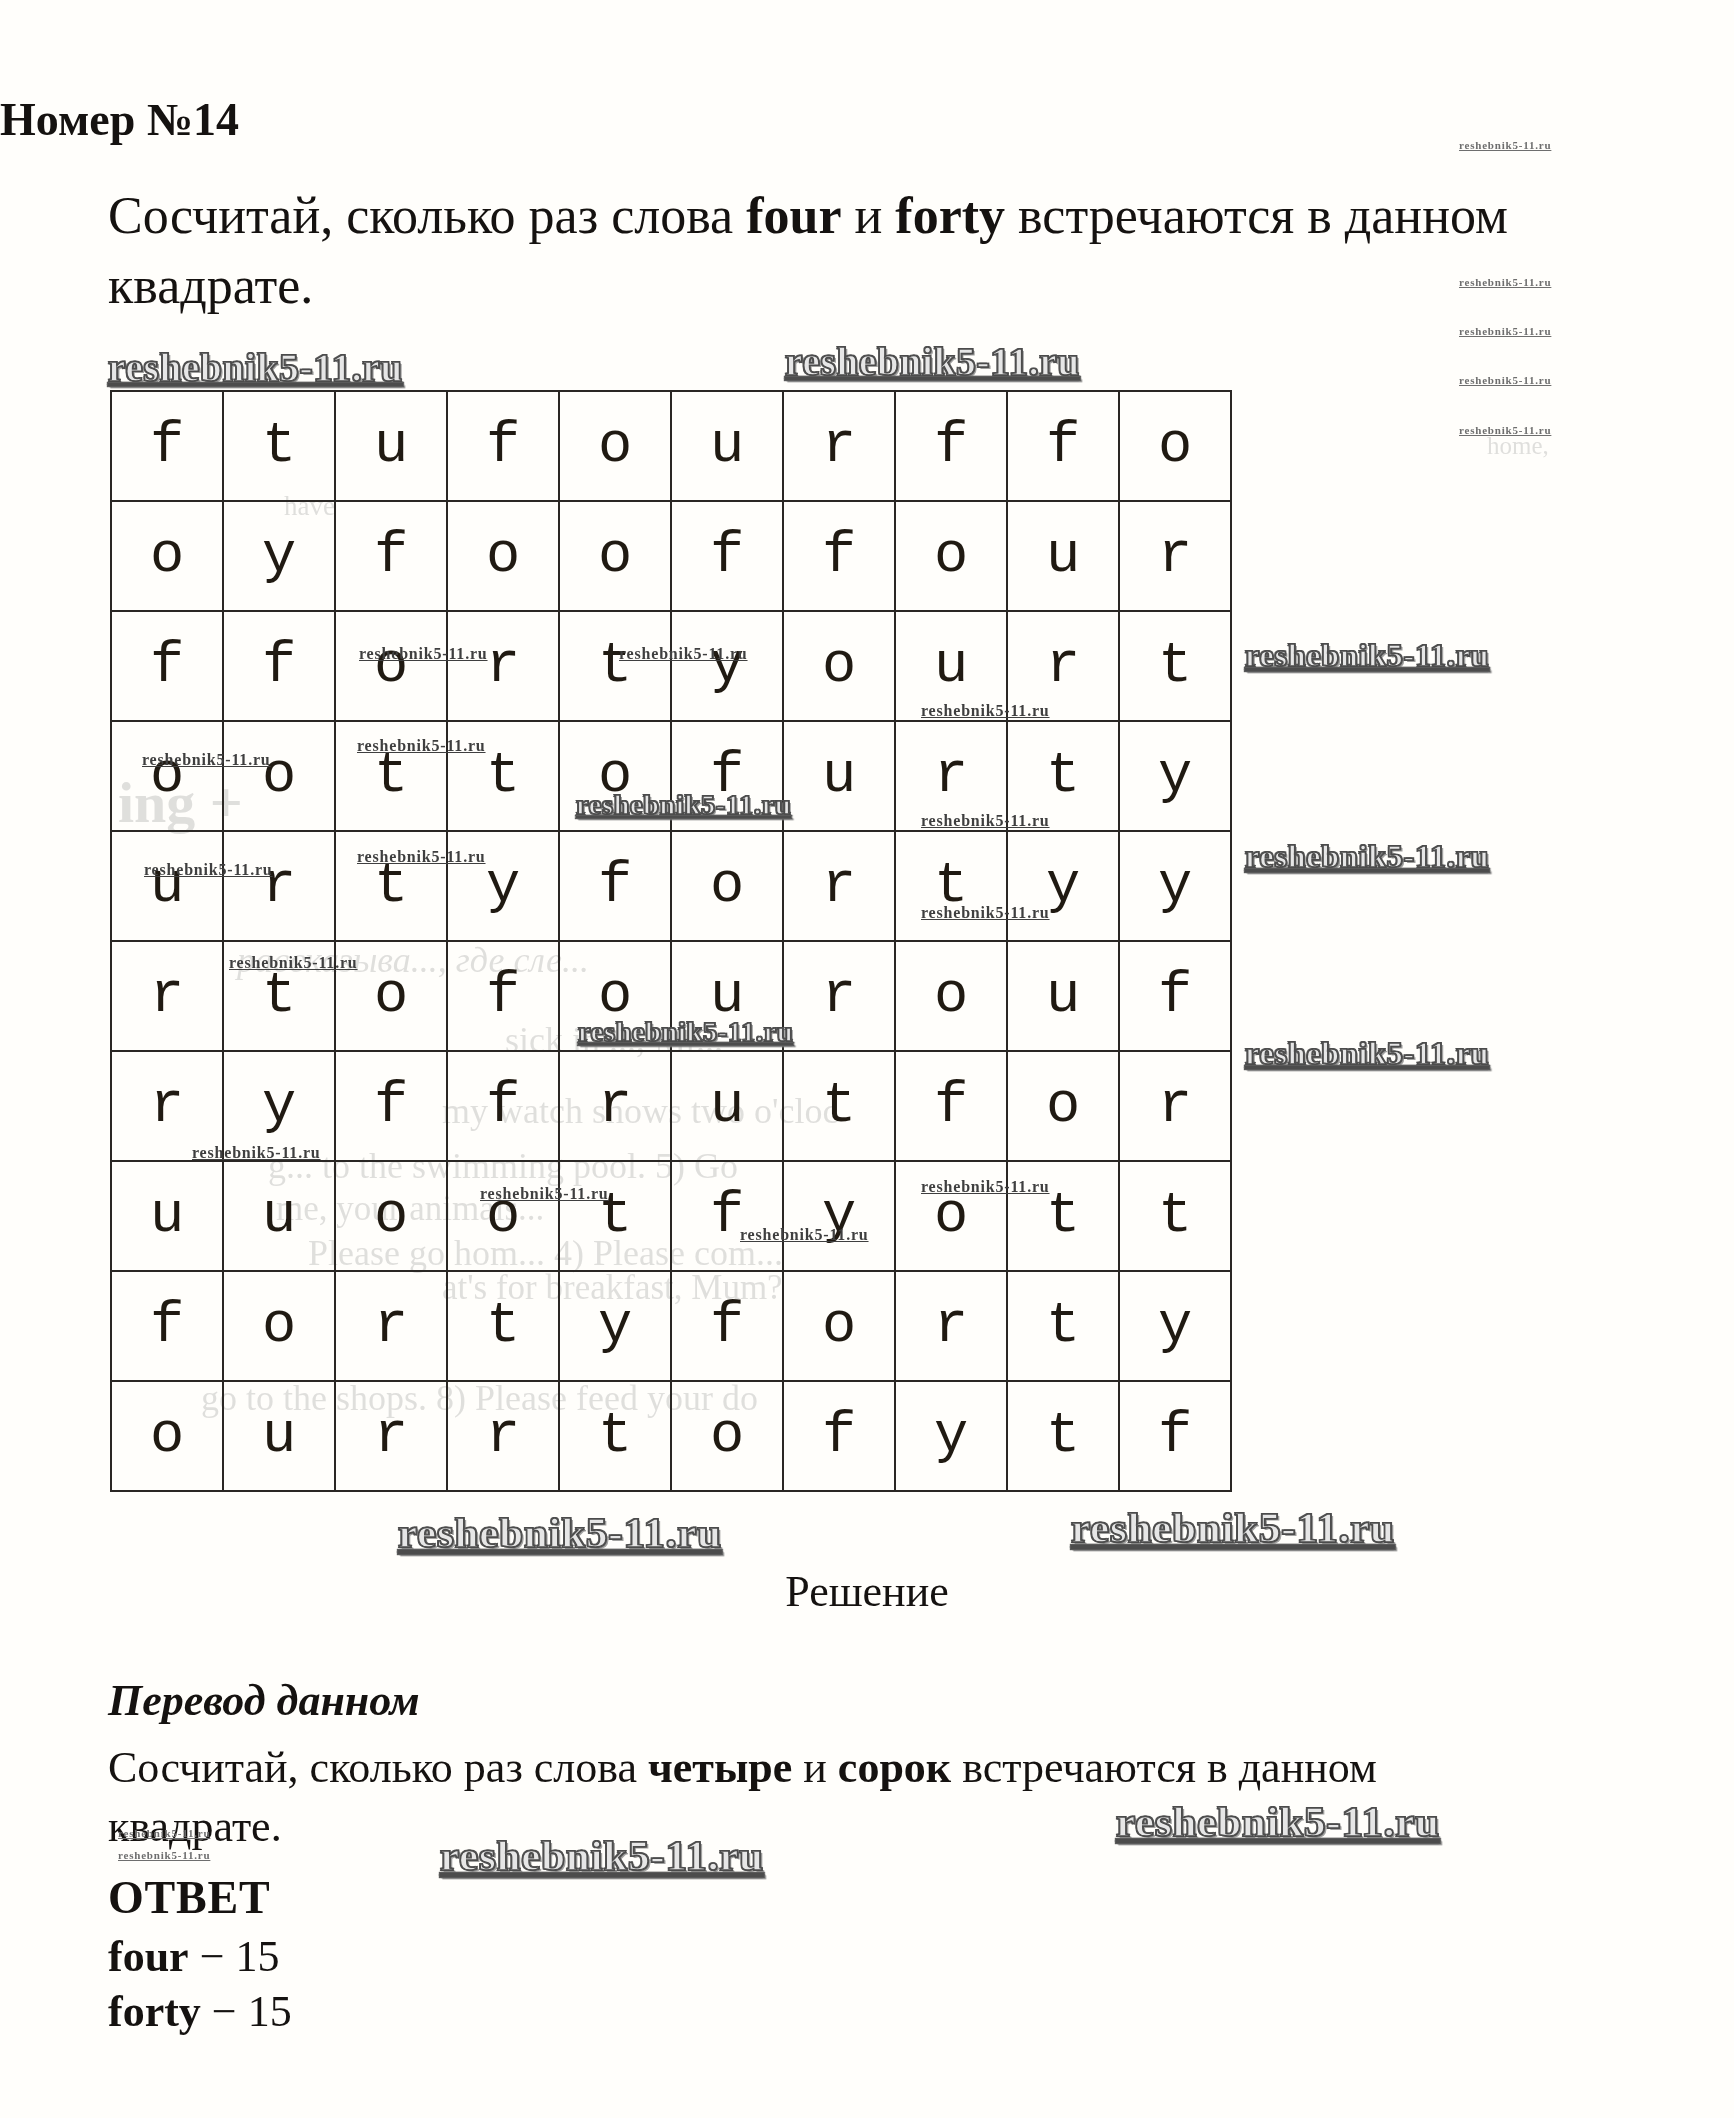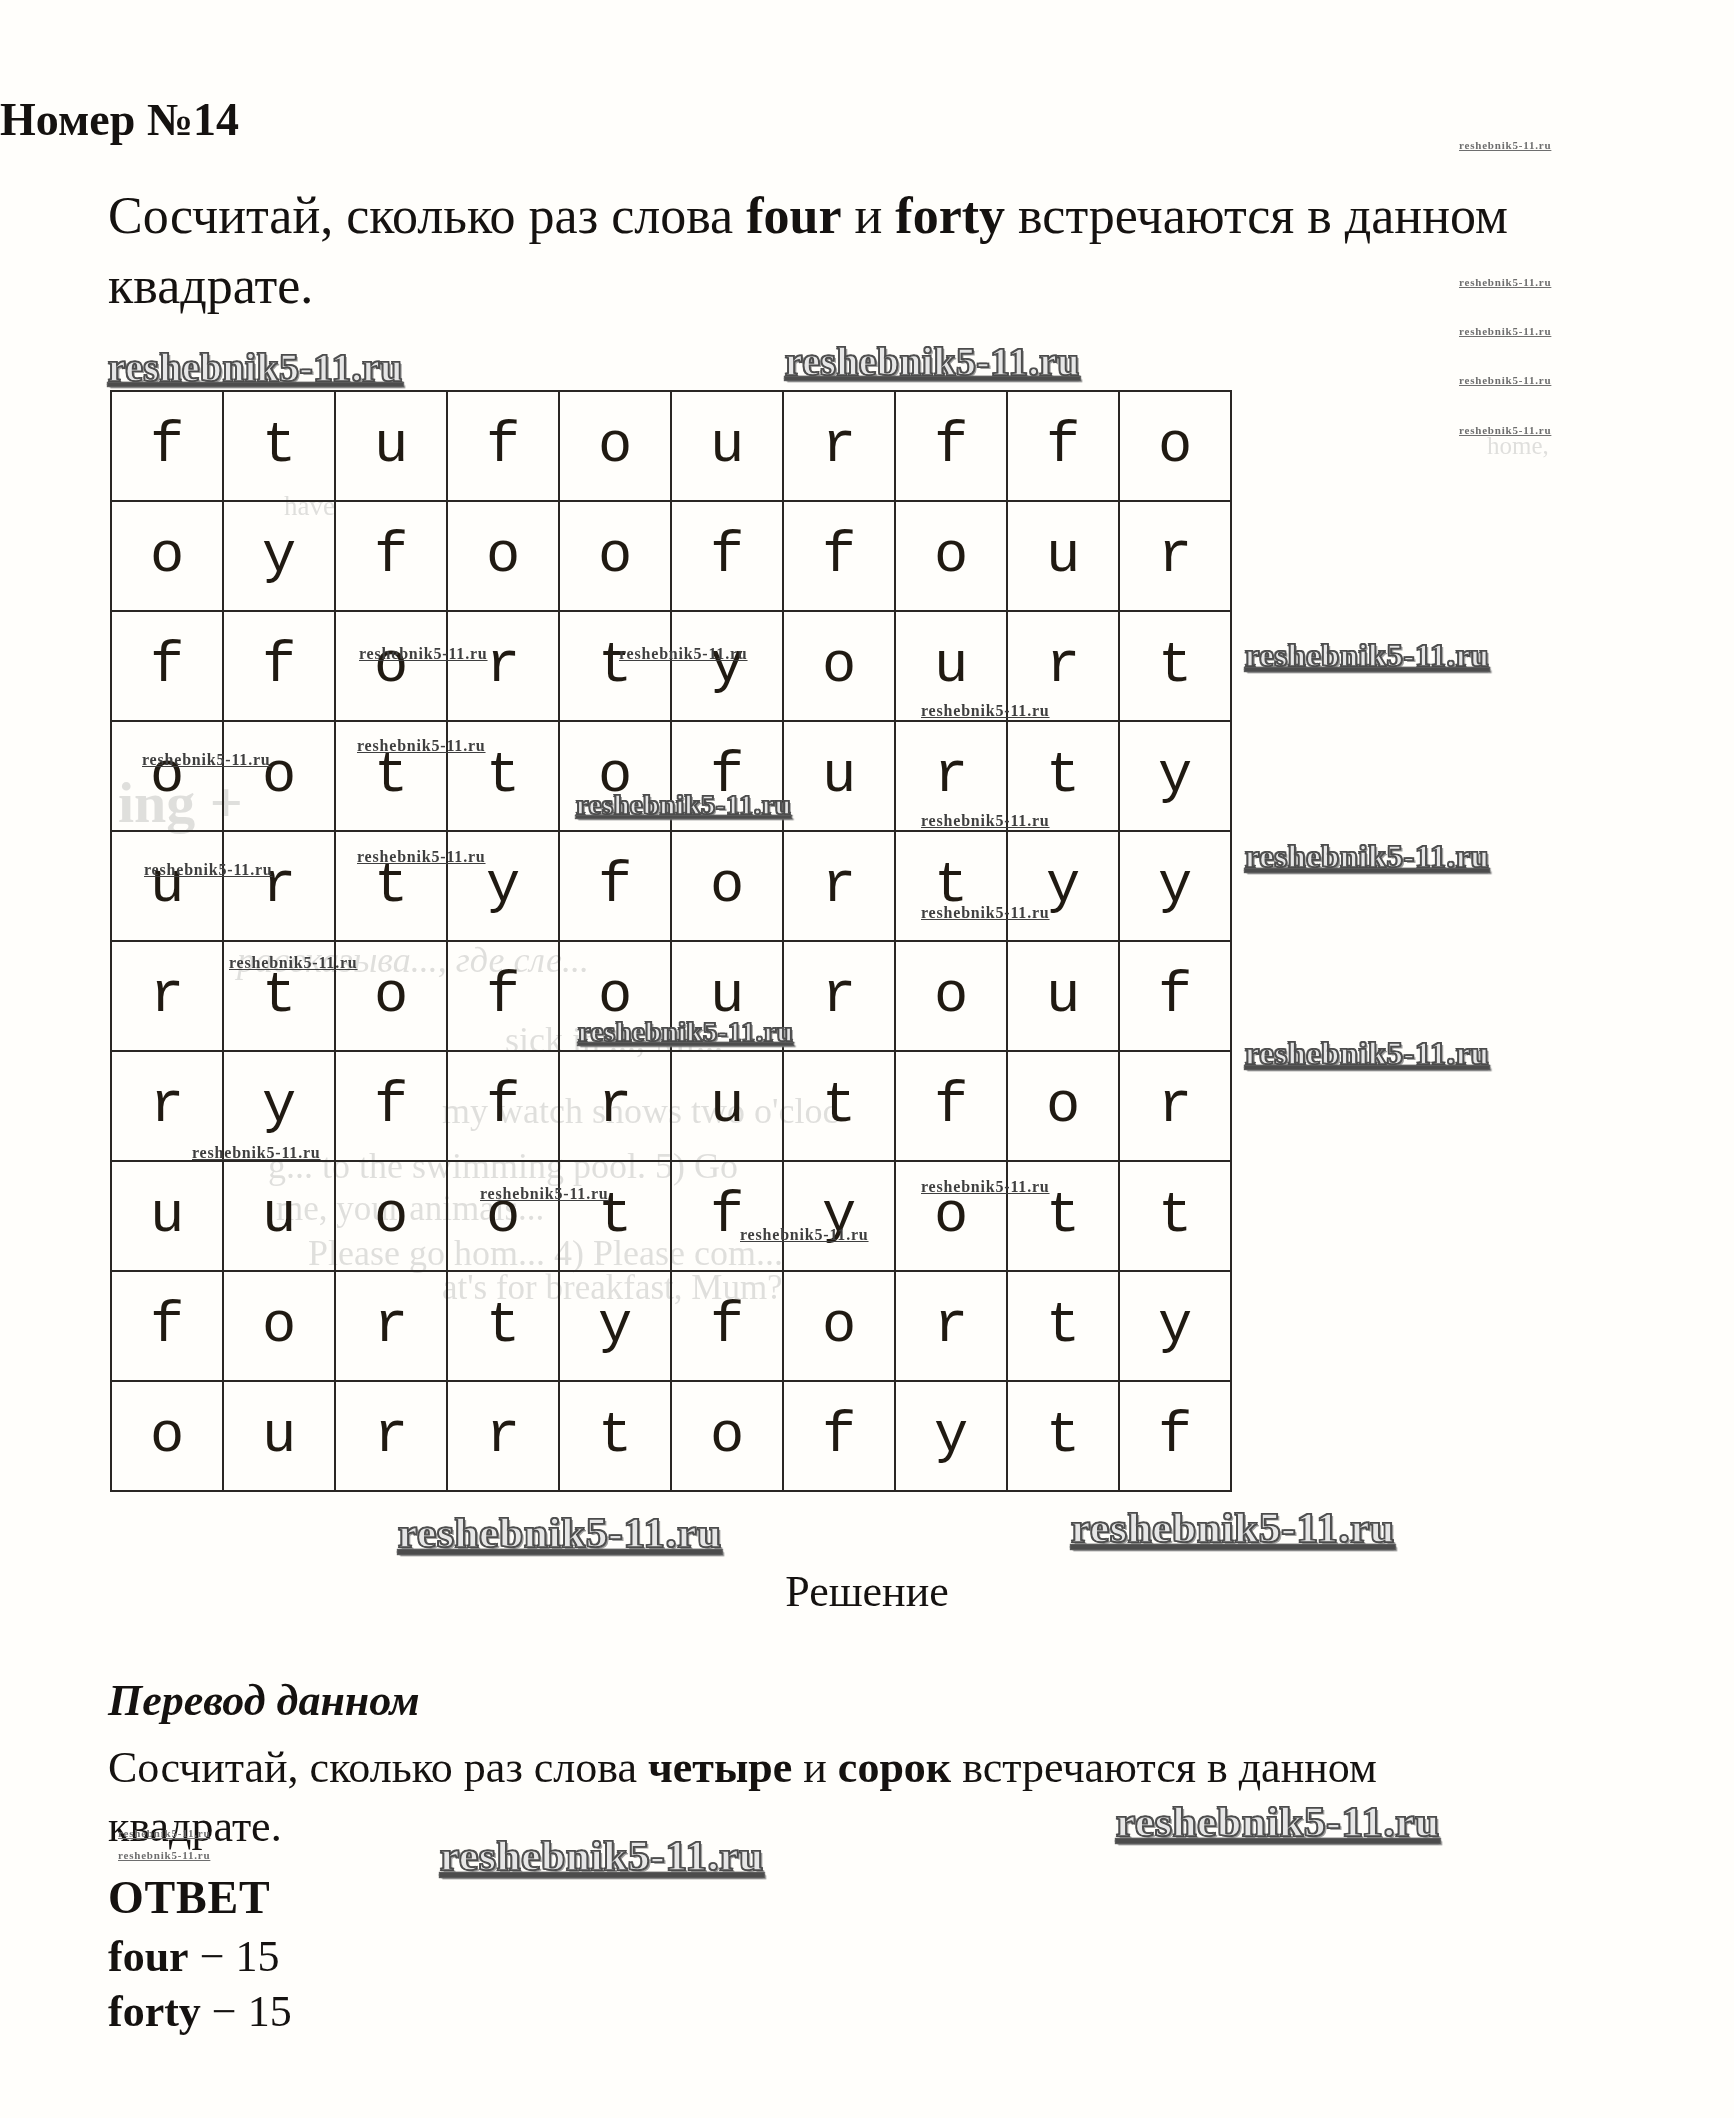--- a/index.html
+++ b/index.html
@@ -94,20 +94,21 @@
     <span class="ghost" style="left:1487px; top:432px;  font-size:25px;">home,</span>
     <span class="ghost" style="left:284px;  top:491px;  font-size:27px;">have</span>
     <span class="ghost" style="left:118px;  top:769px;  font-size:58px; font-weight:bold;">ing +</span>
     <span class="ghost" style="left:237px;  top:939px; font-size:36px; font-style:italic;">рассказыва..., где сле...</span>
     <span class="ghost" style="left:505px;  top:1019px; font-size:36px;">sick in ..., Mr...</span>
     <span class="ghost" style="left:442px;  top:1090px; font-size:36px;">my watch shows two o'cloc</span>
     <span class="ghost" style="left:268px;  top:1145px; font-size:36px;">g... to the swimming pool. 5) Go</span>
     <span class="ghost" style="left:276px;  top:1189px; font-size:35px;">me, your animals...</span>
     <span class="ghost" style="left:260px;  top:1232px; font-size:36px;margin-left:48px;">Please go hom... 4) Please com...</span>
     <span class="ghost" style="left:442px;  top:1268px; font-size:35px;">at's for breakfast, Mum?</span>
+    <span class="ghost" style="left:201px;  top:1377px; font-size:36px;">go to the shops. 8) Please feed your do</span>
   </div>
 
   <div class="content">
 
     <h1 class="page-title">Номер №14</h1>
 
     <p class="task-text"><span>Сосчитай, сколько раз слова </span><b>four</b><span> и </span><b>forty</b><span> встречаются в данном квадрате.</span></p>
 
     <table class="letter-grid">
       <tbody>

